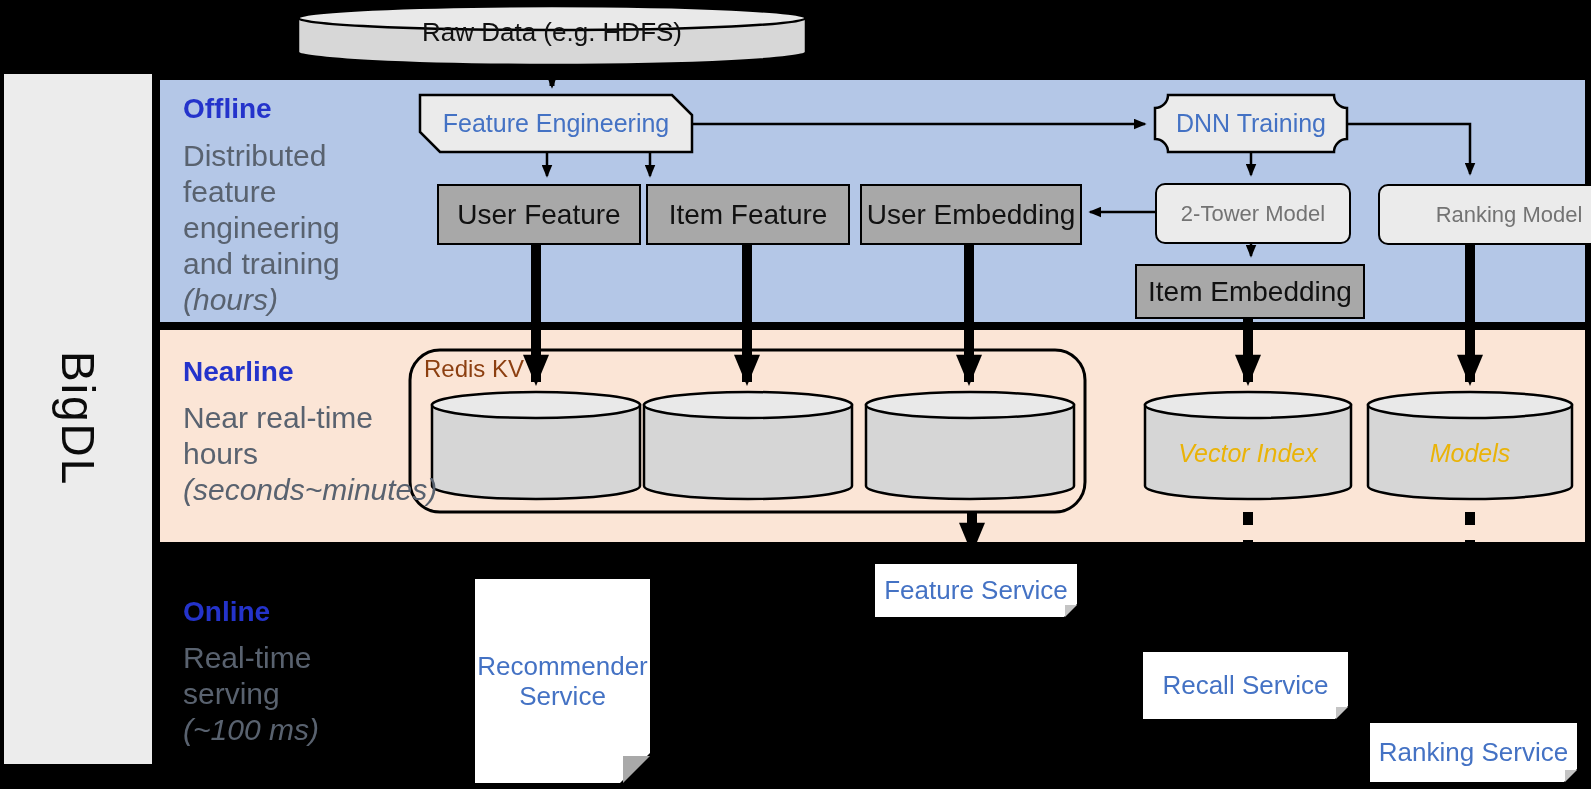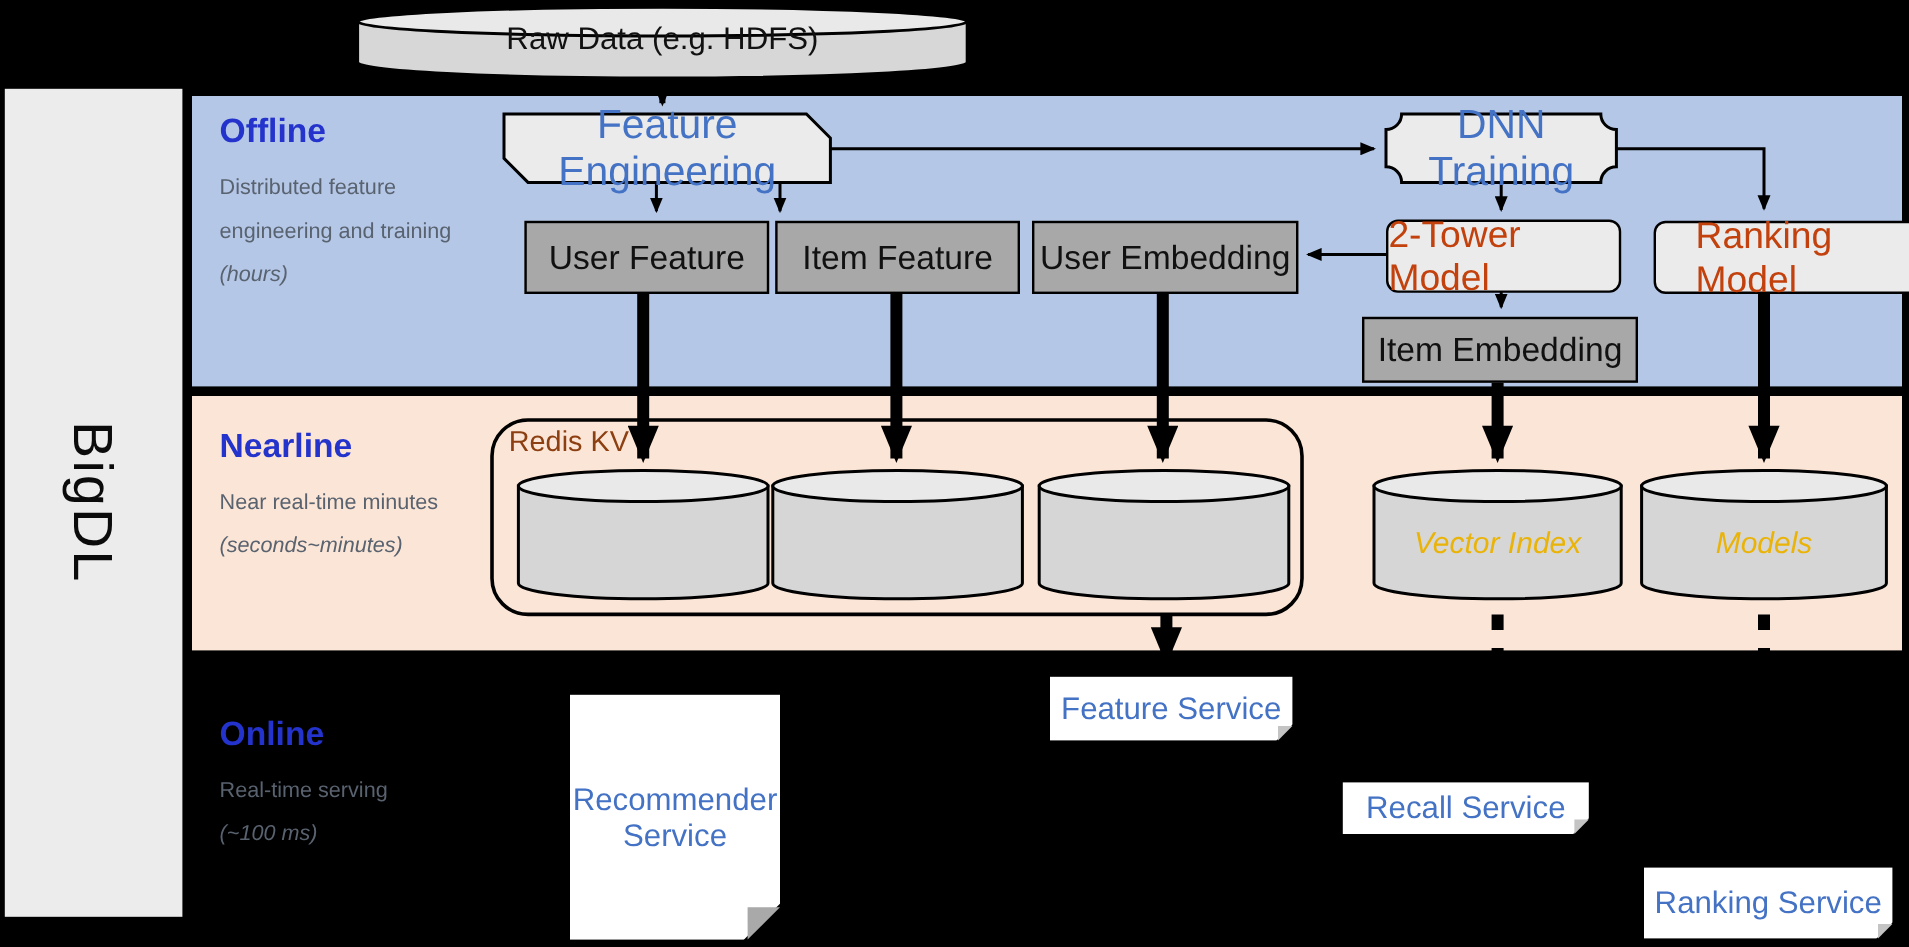--- a/index.html
+++ b/index.html
@@ -5,29 +5,29 @@
   html,body{margin:0;padding:0;background:#000;}
   .stage{position:relative;width:1591px;height:789px;background:#000;
          font-family:"Liberation Sans",sans-serif;overflow:hidden;}
   .band{position:absolute;left:160px;width:1425px;}
   .band.offline{top:80px;height:242px;background:#b4c7e7;}
   .band.nearline{top:330px;height:212px;background:#fbe5d6;}
   .sidebar{position:absolute;left:4px;top:74px;width:148px;height:690px;
            background:#ececec;display:flex;align-items:center;justify-content:center;}
   .sidebar-logo{writing-mode:vertical-rl;font-size:46px;color:#0b0b0b;letter-spacing:2px;}
   .sec-title{position:absolute;font-size:28px;font-weight:600;color:#2433cb;z-index:5;}
-  .sec-desc{position:absolute;font-size:18px;line-height:36px;color:#59626f;z-index:5;}
+  .sec-desc{position:absolute;font-size:30px;line-height:36px;color:#59626f;z-index:5;}
   .sec-desc em{font-style:italic;}
   .lbl{position:absolute;display:flex;align-items:center;justify-content:center;
        text-align:center;z-index:6;}
   .node-dark{position:absolute;background:#a8a8a8;border:2.5px solid #000;color:#111;
        display:flex;align-items:center;justify-content:center;font-size:28px;z-index:6;}
   .node-round{position:absolute;background:#ebebeb;border:2.5px solid #000;border-radius:10px;
-       color:#c2410c;display:flex;align-items:center;justify-content:center;font-size:31px;z-index:6;}
-  .shape-label{color:#4472c4;font-size:34px;}
+       color:#737373;display:flex;align-items:center;justify-content:center;font-size:22px;z-index:6;}
+  .shape-label{color:#4472c4;font-size:25px;}
   .cyl-label{color:#eab308;font-size:25px;font-style:italic;}
   .redis-label{position:absolute;left:424px;top:355px;font-size:24px;color:#8c3f10;z-index:6;}
   .raw-label{position:absolute;left:298px;top:6px;width:508px;height:52px;color:#111;
        font-size:26px;display:flex;align-items:center;justify-content:center;z-index:6;text-align:center;}
   .service{position:absolute;background:#fff;color:#4472c4;display:flex;align-items:center;
        justify-content:center;text-align:center;font-size:26px;z-index:6;}
   .service::after{content:"";position:absolute;right:-1px;bottom:-1px;width:0;height:0;
        border-bottom:15px solid #000;border-left:15px solid transparent;z-index:1;}
   .service::before{content:"";position:absolute;right:0;bottom:0;width:0;height:0;
        border-top:12px solid #c4c4c4;border-right:12px solid transparent;z-index:2;}
@@ -45,21 +45,21 @@
   <div class="band nearline"></div>
 
   <div class="sidebar">
     <div class="sidebar-logo">BigDL</div>
   </div>
 
   <div class="sec-title" style="left:183px;top:93px;">Offline</div>
   <div class="sec-desc" style="left:183px;top:138px;width:210px;"><span>Distributed feature engineering and training</span> <em>(hours)</em></div>
 
   <div class="sec-title" style="left:183px;top:356px;">Nearline</div>
-  <div class="sec-desc" style="left:183px;top:400px;width:225px;"><span>Near real-time minutes</span> <em>(seconds~minutes)</em></div>
+  <div class="sec-desc" style="left:183px;top:400px;width:225px;"><span>Near real-time hours</span> <em>(seconds~minutes)</em></div>
 
   <div class="sec-title" style="left:183px;top:596px;">Online</div>
   <div class="sec-desc" style="left:183px;top:640px;width:175px;"><span>Real-time serving</span> <em>(~100 ms)</em></div>
 
   <svg class="connectors" width="1591" height="789" viewBox="0 0 1591 789">
     <defs>
       <marker id="headS" viewBox="0 0 12 10" markerWidth="13" markerHeight="11" refX="10.5" refY="5" orient="auto" markerUnits="userSpaceOnUse">
         <path d="M0,0 L12,5 L0,10 Z" fill="#000"></path>
       </marker>
       <marker id="headM" viewBox="0 0 12 10" markerWidth="22" markerHeight="18" refX="10.5" refY="5" orient="auto" markerUnits="userSpaceOnUse">
@@ -132,16 +132,16 @@
   <div class="node-round" style="left:1155px;top:183px;width:192px;height:57px;">2-Tower Model</div>
   <div class="node-round" style="left:1378px;top:184px;width:192px;height:57px;padding-left:33px;">Ranking Model</div>
   <div class="node-dark" style="left:1135px;top:264px;width:226px;height:51px;">Item Embedding</div>
 
   <div class="redis-label">Redis KV</div>
   <div class="lbl cyl-label" style="left:1148px;top:438px;width:200px;height:30px;">Vector Index</div>
   <div class="lbl cyl-label" style="left:1370px;top:438px;width:200px;height:30px;">Models</div>
 
   <div class="service doc" style="left:475px;top:579px;width:175px;height:204px;">Recommender Service</div>
   <div class="service" style="left:875px;top:564px;width:202px;height:53px;">Feature Service</div>
-  <div class="service" style="left:1119px;top:652px;width:205px;height:43px;">Recall Service</div>
+  <div class="service" style="left:1143px;top:652px;width:205px;height:67px;">Recall Service</div>
   <div class="service" style="left:1370px;top:723px;width:207px;height:59px;">Ranking Service</div>
 
 </div>
 
 </body></html>

